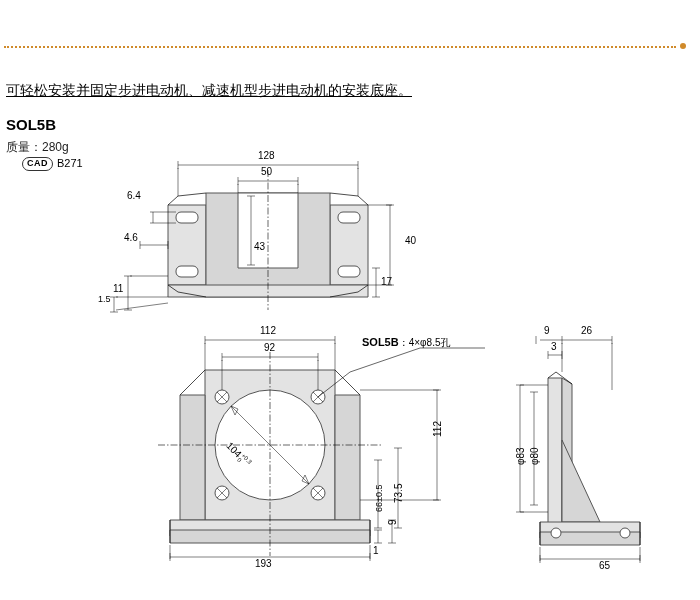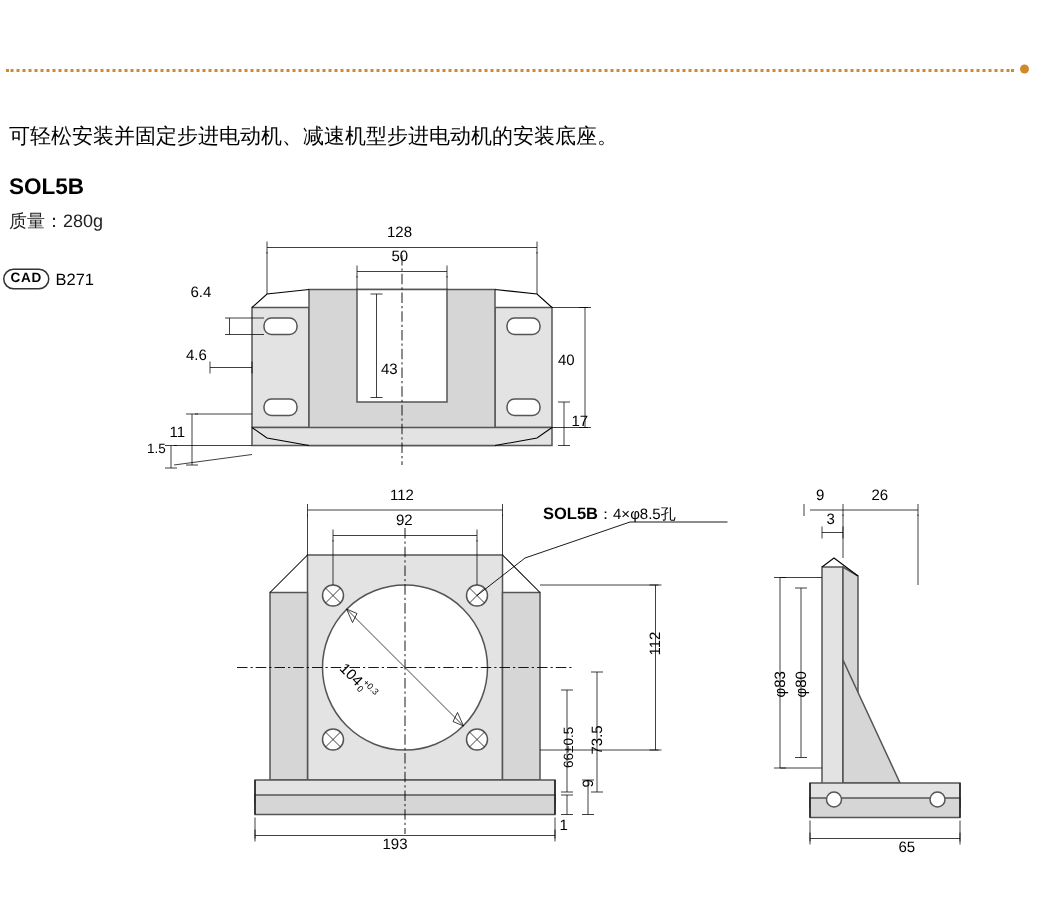--- a/index.html
+++ b/index.html
@@ -21,35 +21,35 @@
   }
   .rule{
     position:absolute;left:4px;top:46px;width:672px;height:0;
     border-top:2px dotted #d08a2a;
   }
   .rule-dot{
     position:absolute;left:680px;top:43px;width:6px;height:6px;
     border-radius:50%;background:#d08a2a;
   }
   .lead{
-    position:absolute;left:6px;top:82px;font-size:14px;
+    position:absolute;left:6px;top:82px;font-size:14px;text-decoration:underline;
   }
   .model{
     position:absolute;left:6px;top:116px;font-size:15px;font-weight:bold;
   }
   .mass{
     position:absolute;left:6px;top:139px;font-size:12px;color:#222;
   }
-  .cadrow{position:absolute;left:2px;top:157px;display:flex;align-items:flex-end;gap:4px;}
+  .cadrow{position:absolute;left:22px;top:157px;display:flex;align-items:flex-start;gap:4px;}
   .cadbadge{
     border:1px solid #333;border-radius:7px;
     font-size:9px;font-weight:bold;padding:1px 4px;line-height:1.1;
     letter-spacing:0.5px;
   }
-  .cadnum{font-size:11px;margin-top:24px;}
+  .cadnum{font-size:11px;}
 
   
   .dim{position:absolute;font-size:10px;color:#000;white-space:nowrap;}
   .dim.s{font-size:9px;}
   .lbl{position:absolute;font-size:10px;white-space:nowrap;}
   .lbl b{font-size:11px;}
   svg{position:absolute;left:0;top:0;overflow:visible;}
   .part{fill:#e3e3e3;stroke:#555;stroke-width:1;}
   .part2{fill:#d6d6d6;stroke:#555;stroke-width:1;}
   .white{fill:#ffffff;stroke:#555;stroke-width:1;}
@@ -151,21 +151,21 @@
       <path class="thin" d="M116,297 L168,297"></path>
       <path class="thin" d="M116,310 L168,303"></path>
     </g>
   </svg>
 
   <div class="dim" style="left:258px;top:150px;">128</div>
   <div class="dim" style="left:261px;top:166px;">50</div>
   <div class="dim" style="left:254px;top:241px;">43</div>
   <div class="dim" style="left:127px;top:190px;">6.4</div>
   <div class="dim" style="left:124px;top:232px;">4.6</div>
-  <div class="dim" style="left:372px;top:235px;text-align:right;">40</div>
+  <div class="dim" style="left:405px;top:235px;text-align:right;">40</div>
   <div class="dim" style="left:381px;top:276px;">17</div>
   <div class="dim" style="left:113px;top:283px;">11</div>
   <div class="dim s" style="left:98px;top:294px;">1.5</div>
 
   <svg width="700" height="600">
     <g>
 
       <path class="part" d="M205,370 L335,370 L335,520 L205,520 Z"></path>
 
       <path class="part2" d="M180,395 L205,395 L205,520 L180,520 Z"></path>

